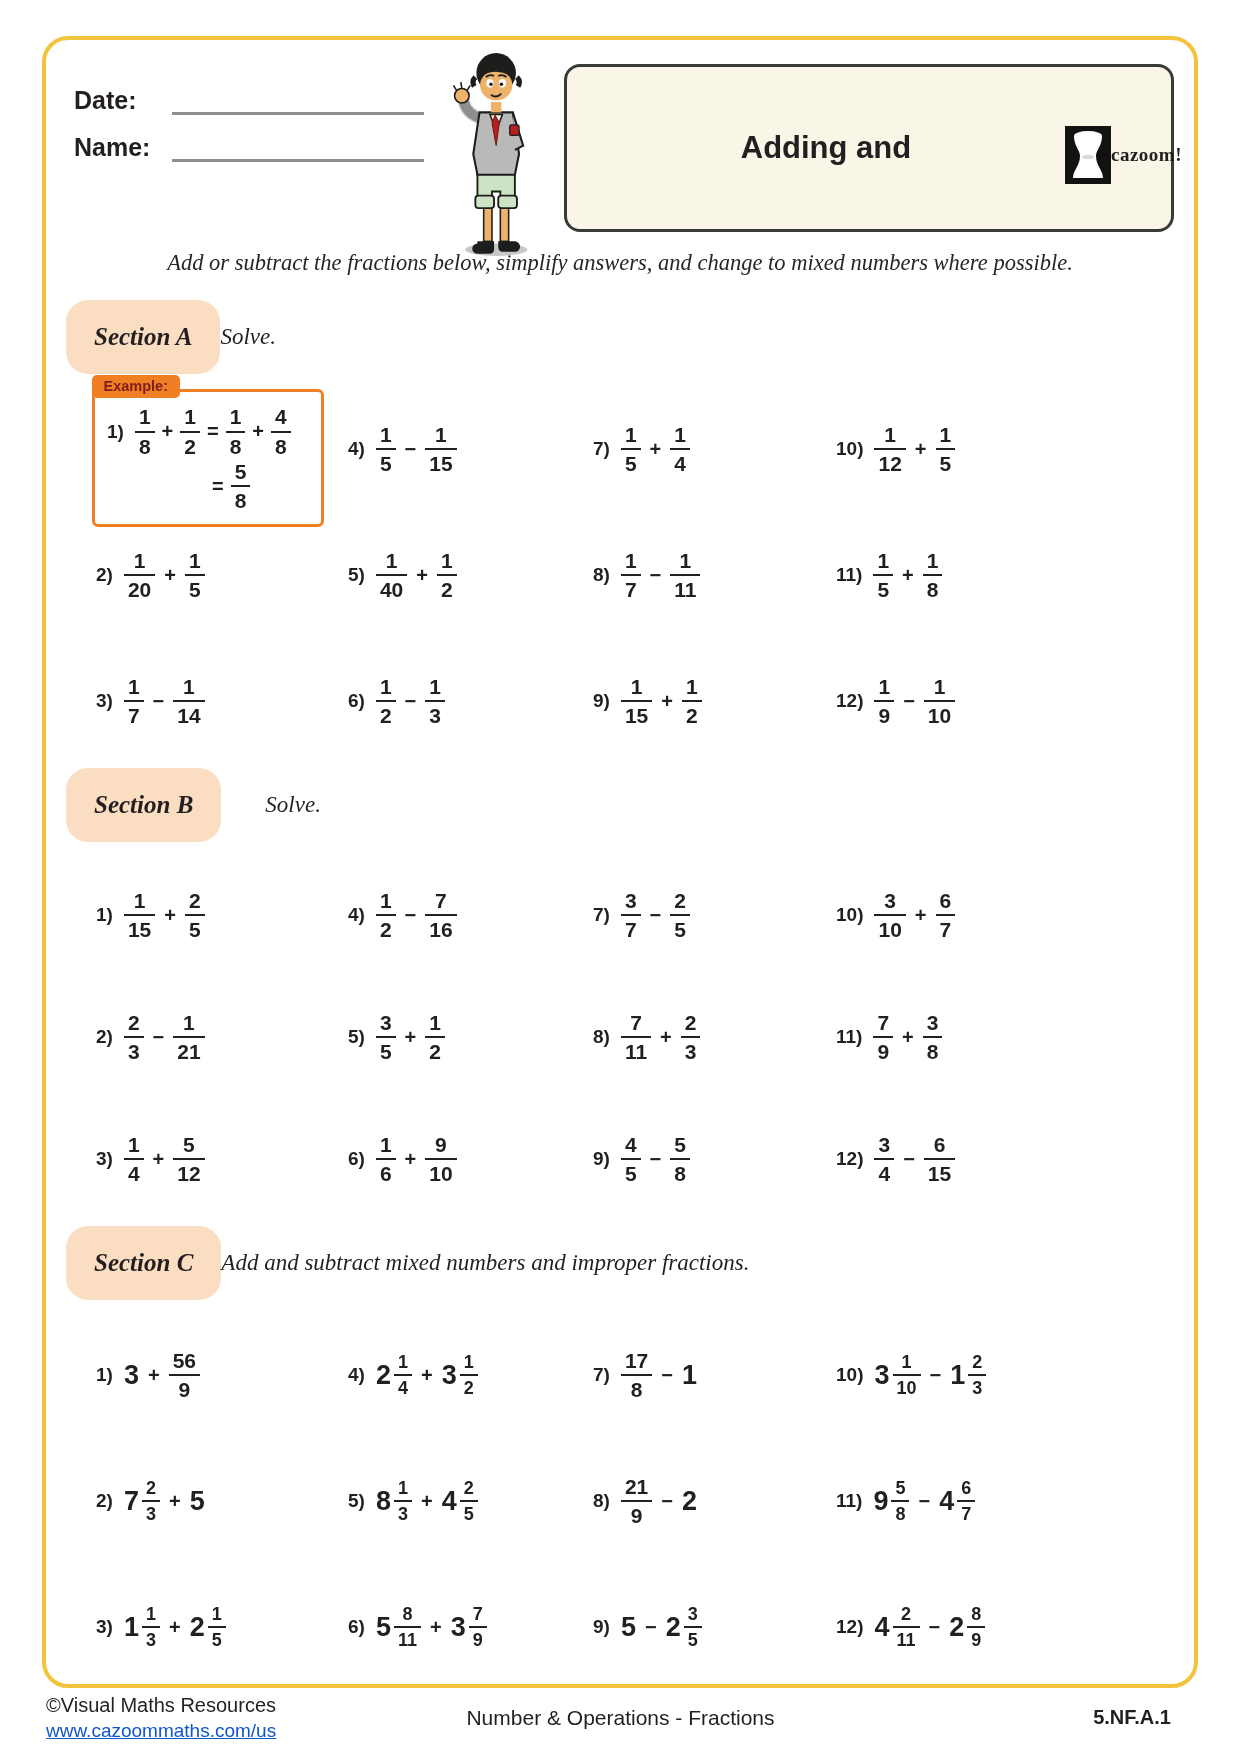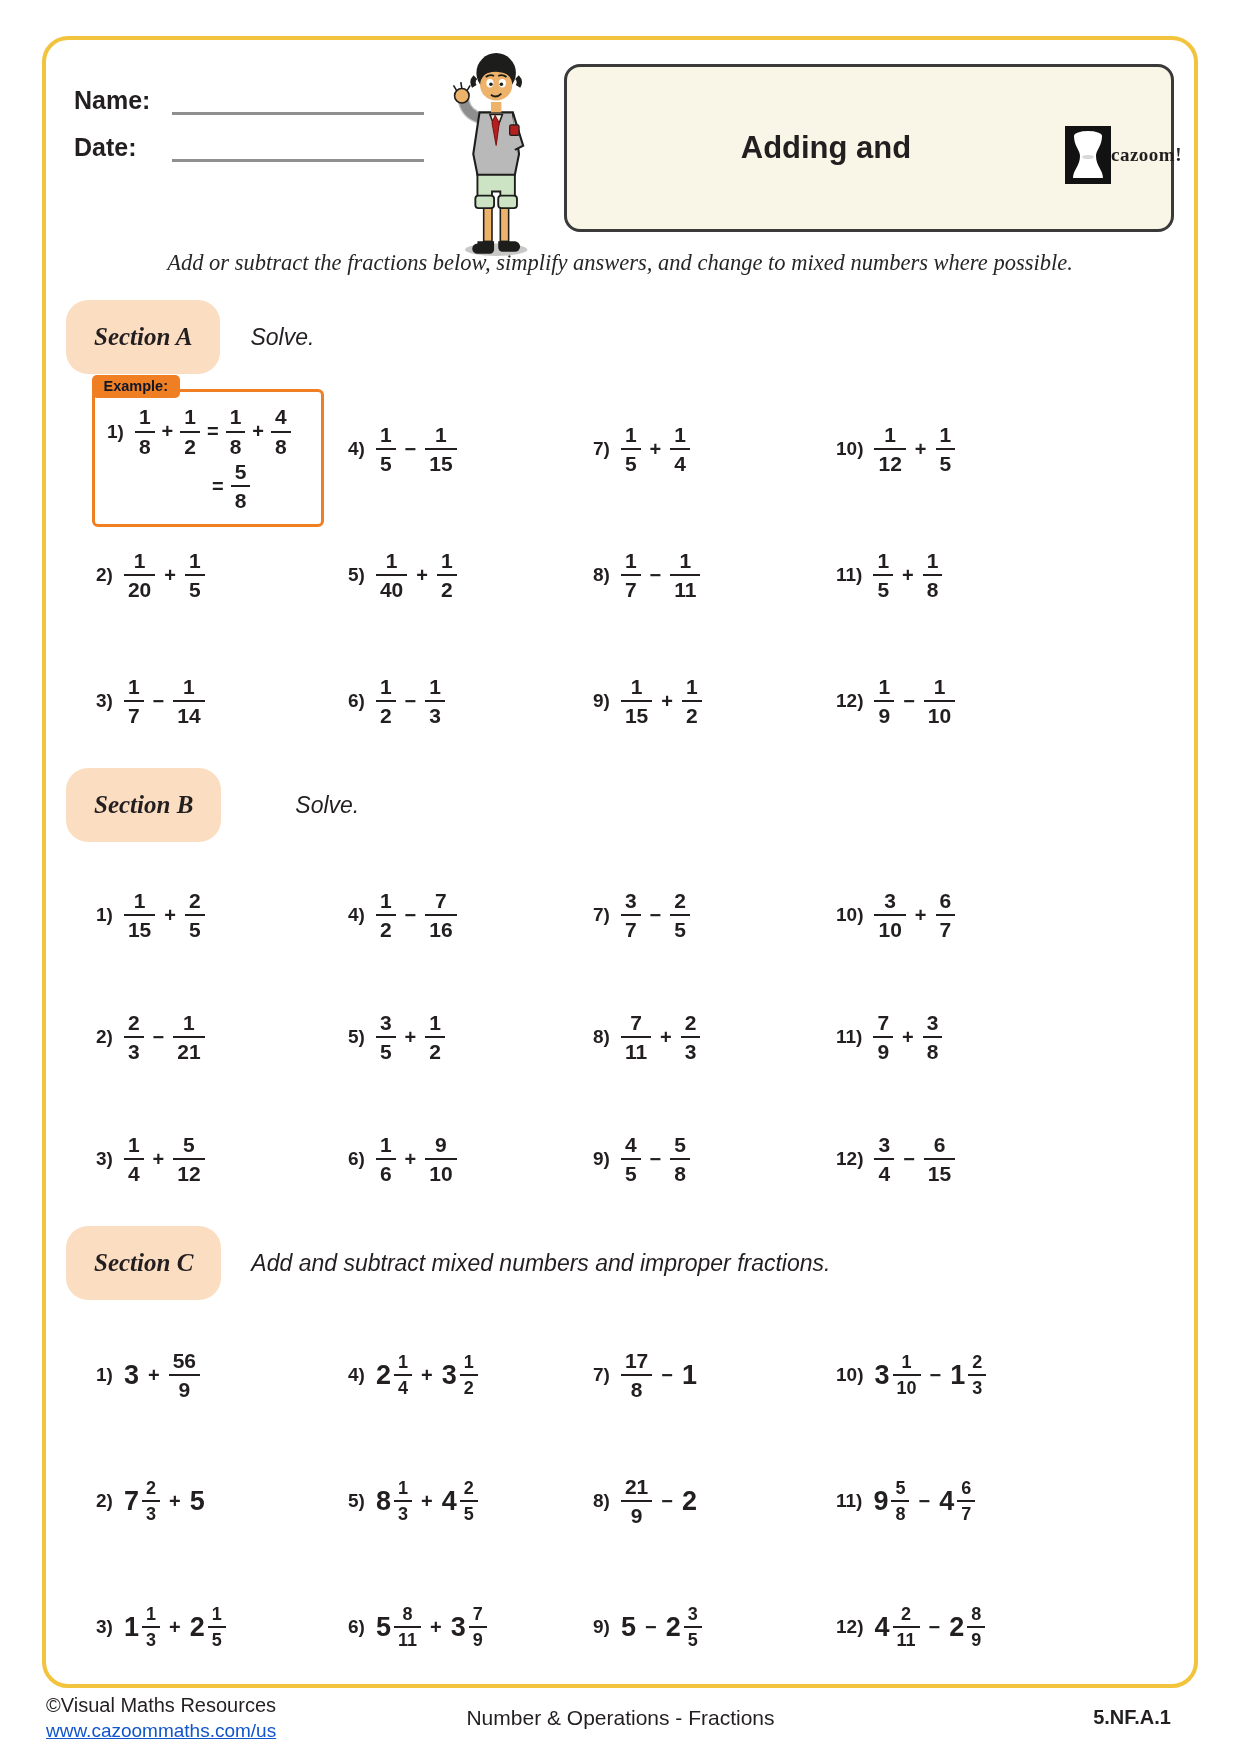--- a/index.html
+++ b/index.html
@@ -23,21 +23,21 @@
   .logo-name { font-family:"Liberation Serif", serif; font-weight:bold; font-size:19px; letter-spacing:0.5px; margin-top:0px; }
 
   
   .instruction { margin-top:22px; text-align:center; font-family:"Liberation Serif", serif;
                  font-style:italic; font-size:22.5px; color:#262626; }
 
   
   .sec-head { display:flex; align-items:center; margin-top:24px; }
   .sec-badge { background:#FBDDC1; border-radius:22px; padding:23px 28px; font-family:"Liberation Serif", serif;
                font-weight:bold; font-style:italic; font-size:25px; }
-  .sec-desc { font-family:Liberation Sans, sans-serif; font-style:italic; font-size:23px; margin-left:30px; }
+  .sec-desc { font-family:Liberation Serif, serif; font-style:italic; font-size:23px; }
 
   
   .grid { display:grid; grid-template-columns:252px 245px 243px 1fr; padding-left:30px; margin-top:12px; }
   .grid-a .cell { height:126px; }
   .grid-b .cell { height:122px; }
   .grid-c .cell { height:126px; }
   .cell { display:flex; align-items:center; }
   .problem { display:flex; align-items:center; }
   .plabel { font-weight:bold; font-size:19px; margin-right:11px; }
   .expr { display:flex; align-items:center; }
@@ -45,46 +45,46 @@
   .frac { display:inline-block; text-align:center; font-weight:bold; font-size:21px; line-height:1.02; }
   .frac .n { display:block; padding:0 4px 3px; }
   .frac .d { display:block; border-top:2.5px solid #231f20; padding:3px 4px 0; }
   .mfrac { font-size:18px; margin-left:3px; }
   .whole { font-weight:bold; font-size:27px; }
   .op { font-weight:bold; font-size:20px; margin:0 9px; }
 
   
   .example-box { position:relative; border:3.5px solid #F07F23; border-radius:6px; width:232px;
                  padding:14px 10px 12px 12px; margin-top:18px; margin-left:-4px; background:#fff; }
-  .extab { position:absolute; top:-17px; left:-3.5px; background:#F07F23; color:#0f172a; font-weight:bold;
+  .extab { position:absolute; top:-17px; left:-3.5px; background:#F07F23; color:#7f1d1d; font-weight:bold;
            font-size:14.5px; padding:3px 12px 4px; border-radius:5px; }
   .exline { display:flex; align-items:center; }
   .exline2 { margin-left:98px; margin-top:4px; }
   .exline .op { margin:0 7px; }
 
   
   .footer { position:absolute; left:0; top:1692px; width:1241px; height:60px; }
   .f-left { position:absolute; left:46px; top:2px; font-size:20px; }
   .f-link { display:inline-block; margin-top:3px; color:#1155CC; text-decoration:underline; font-size:19px; }
   .f-center { position:absolute; left:0; right:0; top:14px; text-align:center; font-size:21px; }
   .f-right { position:absolute; right:70px; top:14px; font-size:20px;font-weight:bold; }
 </style>
 </head>
 <body>
 
 <div class="sheet">
 
   <div class="header">
     <div class="fields">
       <div class="field-row">
+        <span class="flabel">Date:</span>
+        <span class="fline"></span>
+      </div>
+      <div class="field-row">
         <span class="flabel">Name:</span>
-        <span class="fline"></span>
-      </div>
-      <div class="field-row">
-        <span class="flabel">Date:</span>
         <span class="fline"></span>
       </div>
     </div>
 
     <svg class="boy" viewBox="0 0 100 200" width="108" height="208">
       <ellipse cx="54" cy="192" rx="30" ry="6" fill="#c8c8c8"></ellipse>
 
       <rect x="42" y="150" width="8" height="34" fill="#eeb36b" stroke="#1d1d1b" stroke-width="1.5"></rect>
       <rect x="58" y="150" width="8" height="34" fill="#eeb36b" stroke="#1d1d1b" stroke-width="1.5"></rect>
       <path d="M36 184 h16 v8 a4 4 0 0 1 -4 4 h-12 a5 5 0 0 1 0 -10 z" fill="#1d1d1b"></path>

